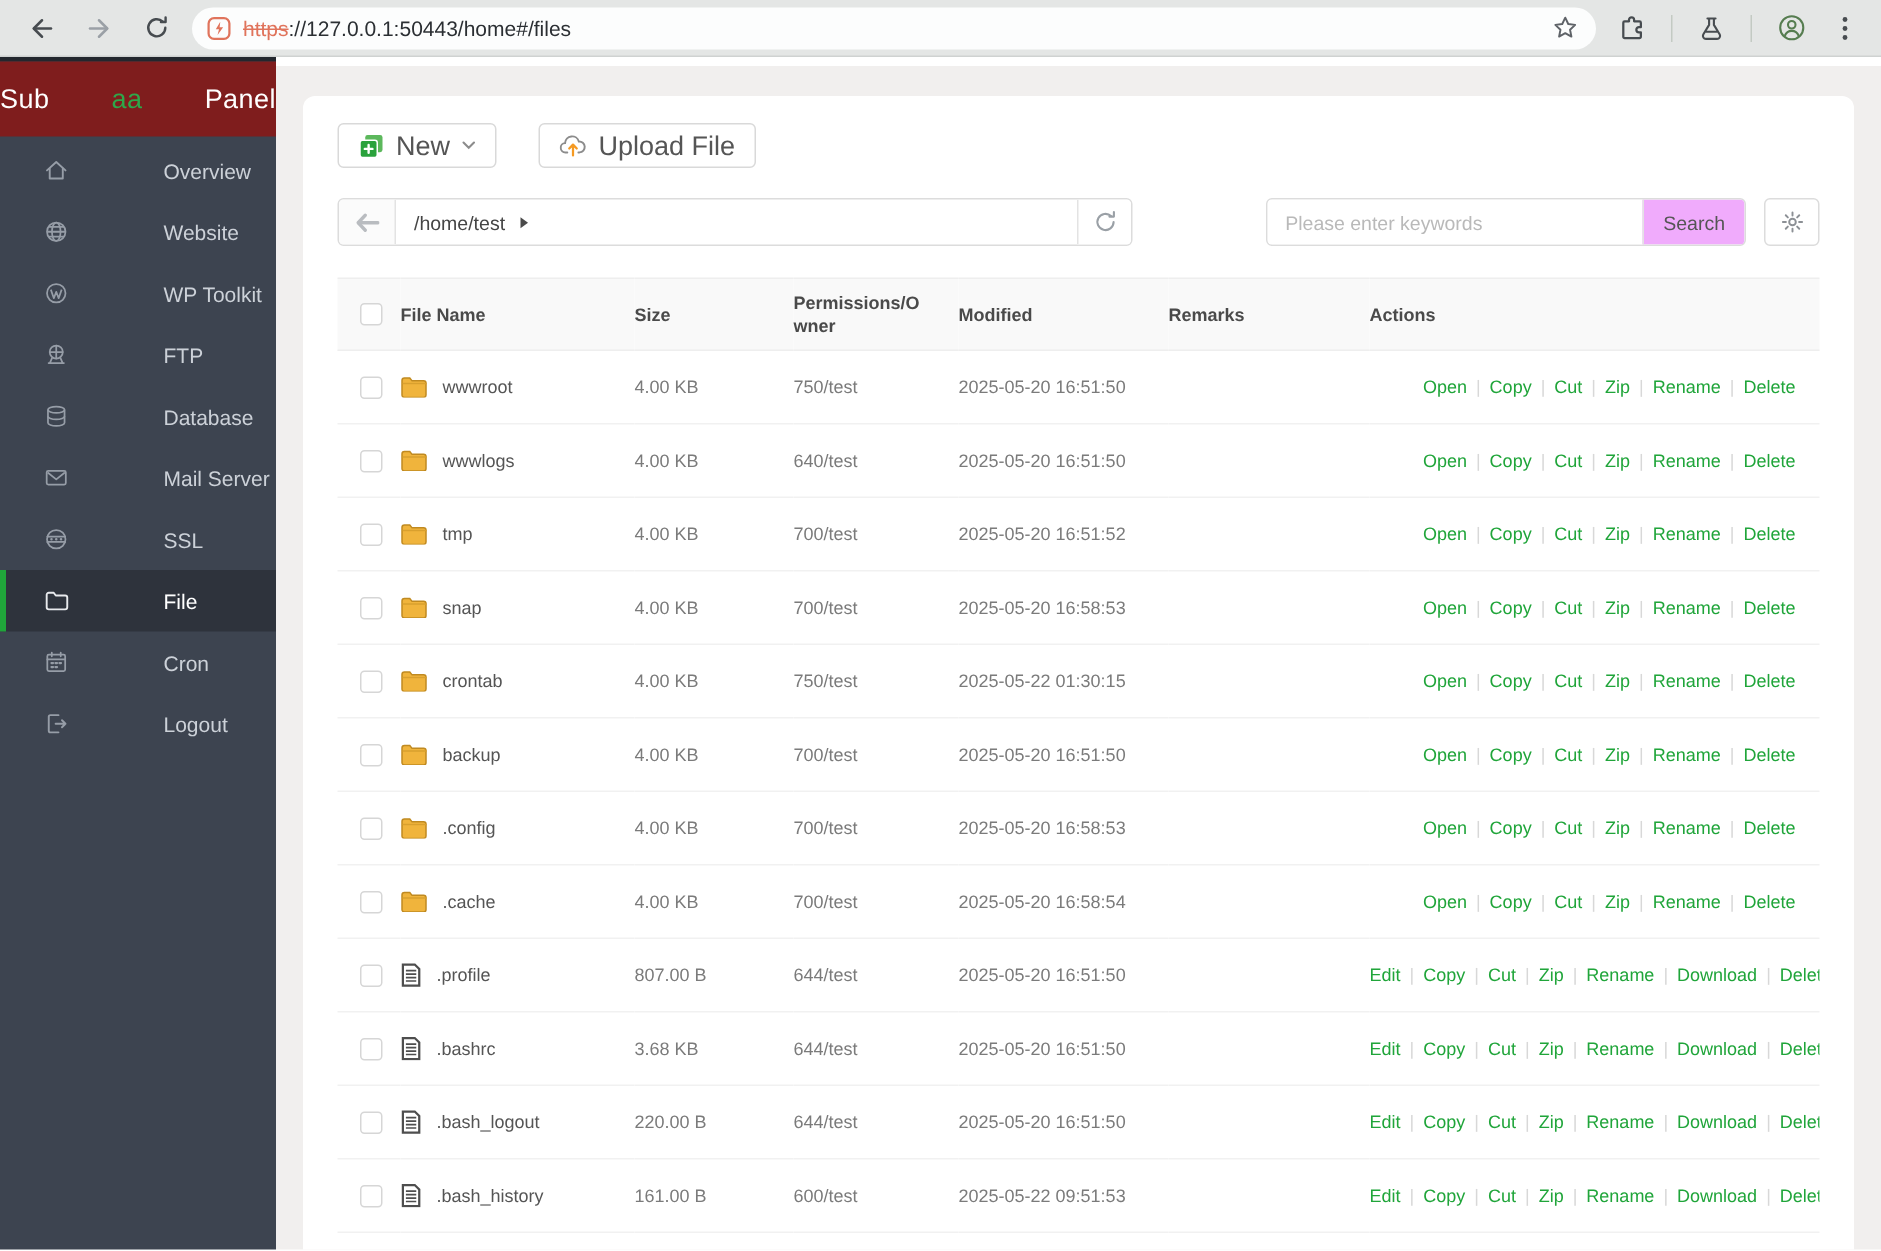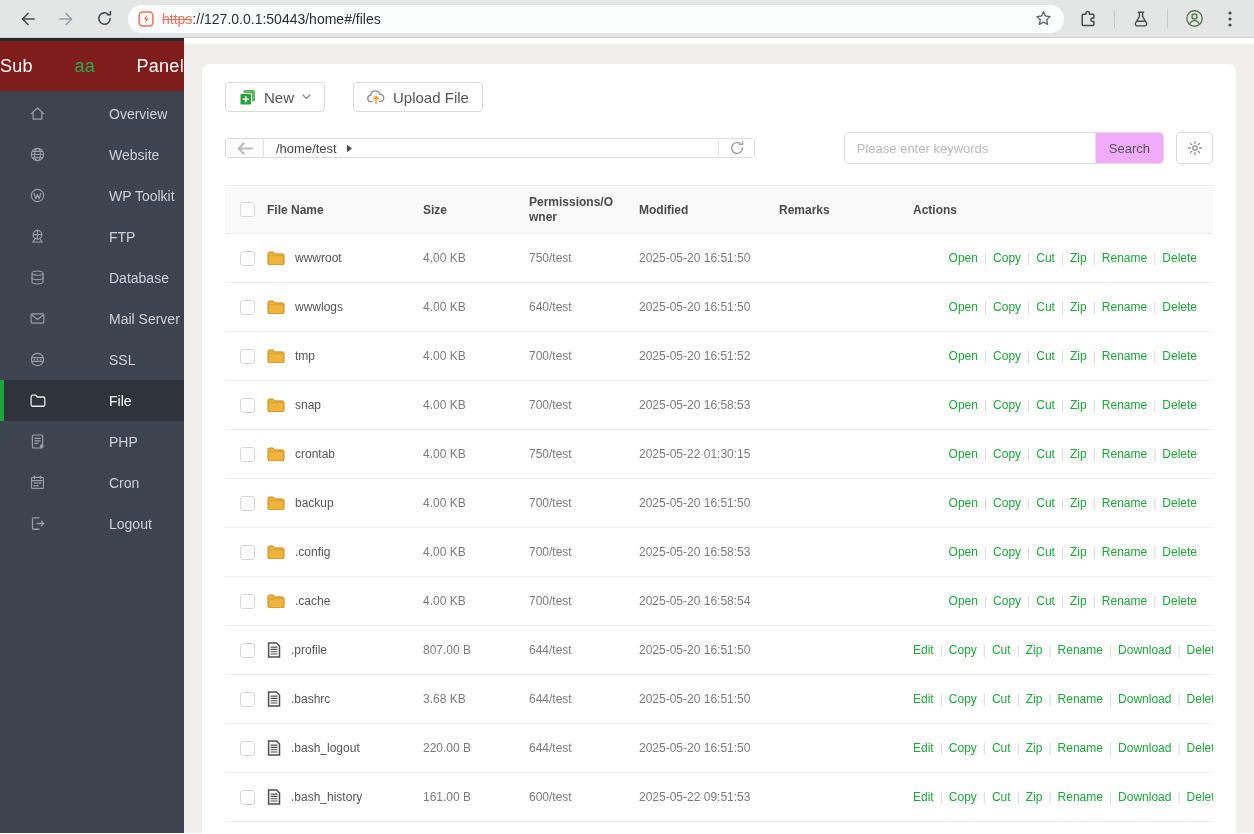--- a/index.html
+++ b/index.html
@@ -37,27 +37,27 @@
   .nav-item.active .nav-label { color:#ffffff; }
   .nav-item.active .nav-icon { color:#e8eaed; }
 
   .main { flex:1 1 auto; background:#fff; min-width:0; }
   .main-bg { margin-top:6px; height:calc(100% - 6px); background:#f1efee; padding:20px 18px 0 18px; }
   .card { background:#fff; border-radius:8px 8px 0 0; height:100%; padding:18px 23px 0 23px; }
 
   
   .toolbar { display:flex; align-items:center; gap:28px; }
   .btn { height:30px; background:#fff; border:1px solid #d9d9d9; border-radius:4px;
-    display:inline-flex; align-items:center; gap:8px; padding:0 13px; font-size:15px; color:#555;
+    display:inline-flex; align-items:center; gap:8px; padding:0 13px; font-size:18px; color:#555;
     cursor:pointer; }
   .btn .bicon { display:flex; align-items:center; }
 
   
   .nav-row { display:flex; align-items:center; margin-top:20px; }
-  .path-group { display:flex; align-items:stretch; width:530px; height:20px;
+  .path-group { display:flex; align-items:stretch; width:530px; height:32px;
     border:1px solid #dcdcdc; border-radius:4px; overflow:hidden; background:#fff; }
   .path-back { width:38px; background:#fbfbfb; border-right:1px solid #e3e3e3;
     display:flex; align-items:center; justify-content:center; cursor:pointer; }
   .path-field { flex:1 1 auto; display:flex; align-items:center; gap:9px; padding:0 12px;
     font-size:13px; color:#454545; cursor:text; }
   .path-refresh { width:36px; border-left:1px solid #e3e3e3; display:flex; align-items:center;
     justify-content:center; cursor:pointer; background:#fff; }
   .search-group { margin-left:auto; display:flex; align-items:stretch; height:32px;
     border:1px solid #dcdcdc; border-radius:4px; overflow:hidden; background:#fff; }
   .search-input { border:none; outline:none; width:250px; padding:0 12px; font-size:13px; color:#444; }
@@ -232,30 +232,20 @@
           </span>
           <span class="nav-label">SSL</span>
         </div>
         <div class="nav-item active">
           <span class="nav-icon">
             <svg viewBox="0 0 16 16" width="17" height="17" fill="none" stroke="currentColor" stroke-width="1.2" stroke-linejoin="round">
               <path d="M2 4.3c0-.7.6-1.3 1.3-1.3h3.1l1.3 1.7h5.9c.7 0 1.3.6 1.3 1.3v6.1c0 .7-.6 1.3-1.3 1.3H3.3c-.7 0-1.3-.6-1.3-1.3z"></path>
             </svg>
           </span>
           <span class="nav-label">File</span>
-        </div>
-        <div class="nav-item">
-          <span class="nav-icon">
-            <svg viewBox="0 0 16 16" width="17" height="17" fill="none" stroke="currentColor" stroke-width="1.1" stroke-linecap="round">
-              <rect x="3.2" y="1.9" width="9.6" height="12.2" rx="1"></rect>
-              <path d="M5.5 5h5.1M5.5 7.4h5.1M5.5 9.8h3"></path>
-              <circle cx="11.9" cy="12.4" r="1.7" fill="currentColor" stroke="none"></circle>
-            </svg>
-          </span>
-          <span class="nav-label">PHP</span>
         </div>
         <div class="nav-item">
           <span class="nav-icon">
             <svg viewBox="0 0 16 16" width="17" height="17" fill="none" stroke="currentColor" stroke-width="1.1" stroke-linecap="round">
               <rect x="2.4" y="3.2" width="11.2" height="10.4" rx="1"></rect>
               <path d="M2.4 6.2h11.2M5.2 1.9v2.4M10.8 1.9v2.4"></path>
               <path d="M5 8.5h1M7.5 8.5h1M10 8.5h1M5 11h1M7.5 11h1" stroke-width="1.4"></path>
             </svg>
           </span>
           <span class="nav-label">Cron</span>

